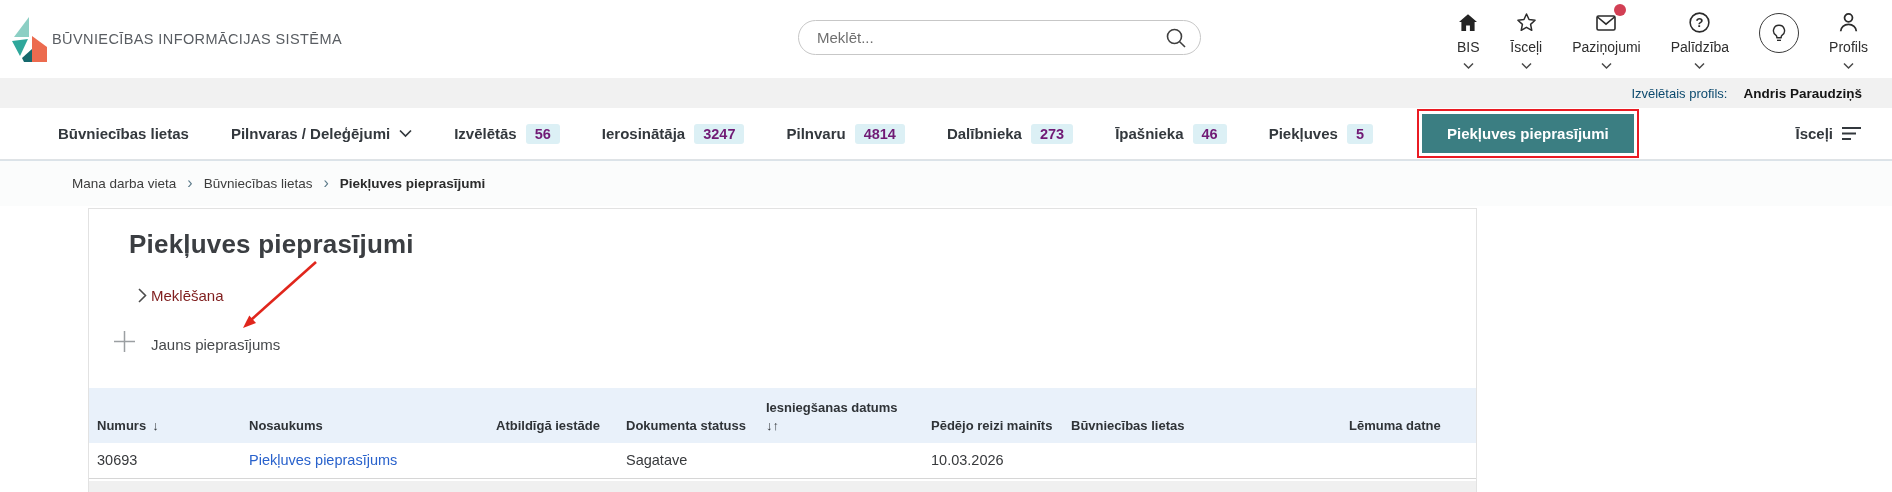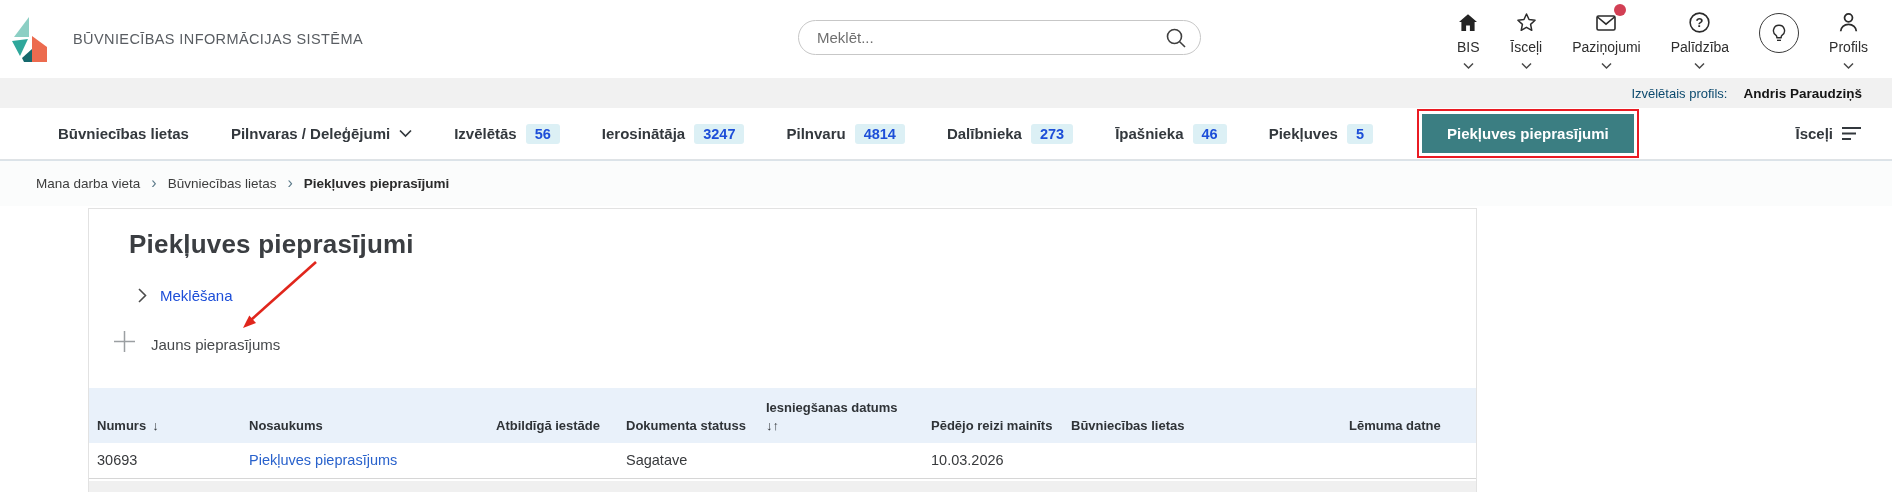--- a/index.html
+++ b/index.html
@@ -1,21 +1,21 @@
 <!DOCTYPE html>
 <html><head>
 <meta charset="utf-8">
 <style>
   * { margin:0; padding:0; box-sizing:border-box; }
   html,body { width:1892px; height:492px; overflow:hidden; background:#fff;
     font-family:"Liberation Sans", sans-serif; position:relative; }
 
   
   .header { height:78px; display:flex; align-items:center; padding-left:10px; position:relative; background:#fff; }
-  .logo-wrap { display:flex; align-items:center; gap:23px; cursor:pointer; }
+  .logo-wrap { display:flex; align-items:center; gap:2px; cursor:pointer; }
   .logo-title { font-size:14.5px; color:#595d62; letter-spacing:.4px; white-space:nowrap; }
 
   .search-pill { position:absolute; left:798px; top:20px; width:403px; height:35px;
     border:1px solid #c7c7c7; border-radius:18px; display:flex; align-items:center; padding:0 12px 0 18px;justify-content:flex-end; }
   .search-pill input { border:none; outline:none; flex:1; font-size:15px; color:#333;
     font-family:"Liberation Sans", sans-serif; background:transparent; }
   .search-pill input::placeholder { color:#6f6f6f; }
 
   .menu-cluster { position:absolute; right:24px; top:8px; display:flex; gap:30px; align-items:flex-start; }
   .menu-item { display:flex; flex-direction:column; align-items:center; cursor:pointer; }
@@ -29,40 +29,40 @@
   .profile-bar { height:30px; background:#f1f1f1; display:flex; align-items:center;
     justify-content:flex-end; padding-right:30px; gap:16px; }
   .profile-bar .pb-label { font-size:13px; color:#0c4a6e; }
   .profile-bar .pb-name  { font-size:13.5px; color:#151515; font-weight:bold; }
 
   
   .nav-row { height:52px; display:flex; align-items:center; padding-left:58px;
     border-bottom:1px solid #dfe3e6; background:#fff; }
   .nav-item { display:flex; align-items:center; gap:9px; margin-right:42px;
     font-size:15px; font-weight:600; color:#33383d; white-space:nowrap; cursor:pointer; }
-  .badge { background:#dcf0f5; color:#1d4ed8; padding:2px 9px; border-radius:3px; font-size:14.5px; font-weight:600; }
+  .badge { background:#dcf0f5; color:#701a75; padding:2px 9px; border-radius:3px; font-size:14.5px; font-weight:600; }
   .annotation-box { border:2px solid #ea1b23; padding:3px; margin:0 0 0 2px; }
   .nav-tab-active { background:#3b7e82; color:#fff; font-size:15px; font-weight:600;
     padding:11px 25px; white-space:nowrap; cursor:pointer; }
   .nav-more { margin-left:auto; margin-right:30px; display:flex; align-items:center; gap:9px;
     font-size:15px; font-weight:600; color:#33383d; cursor:pointer; white-space:nowrap; }
 
   
   .breadcrumb { height:46px; background:#fbfcfc; border-top:1px solid #dbe3e9;
-    display:flex; align-items:center; padding-left:36px; gap:11px; font-size:13.5px; color:#3d3d3d; }
+    display:flex; align-items:center; padding-left:72px; gap:11px; font-size:13.5px; color:#3d3d3d; }
   .crumb { cursor:pointer; }
   .crumb-sep { color:#5f7d8c; font-size:16px; line-height:1; transform:translateY(-1px); }
   .crumb-current { font-weight:bold; color:#2b2b2b; }
 
   
   .card { position:absolute; left:88px; top:208px; width:1389px; height:300px;
     border:1px solid #e2e2e2; background:#fff; }
   .card-title { margin:20px 0 0 40px; font-size:26px; font-weight:600; color:#3b3e42; letter-spacing:.2px; }
-  .search-toggle { margin:27px 0 0 49px; display:flex; align-items:center; gap:13px;
-    font-size:15px; color:#1d4ed8; cursor:pointer; width:max-content; }
+  .search-toggle { margin:27px 0 0 49px; display:flex; align-items:center; gap:4px;
+    font-size:15px; color:#7f1d1d; cursor:pointer; width:max-content; }
   .new-request { margin:26px 0 14px 24px; display:flex; align-items:flex-end; gap:15px;
     font-size:15px; color:#46494c; cursor:pointer; width:max-content; }
 
   
   .card-table { width:100%; border-collapse:collapse; margin-top:35px; table-layout:fixed; }
   thead tr { background:#e9f1fa; height:55px; }
   th { vertical-align:bottom; text-align:left; padding:6px 8px 10px 8px;
     font-size:13px; font-weight:bold; color:#2f3337; }
   th .sort-inline { margin-left:6px; font-weight:bold; }
   th .sort-line { margin-top:3px; font-weight:bold; }

